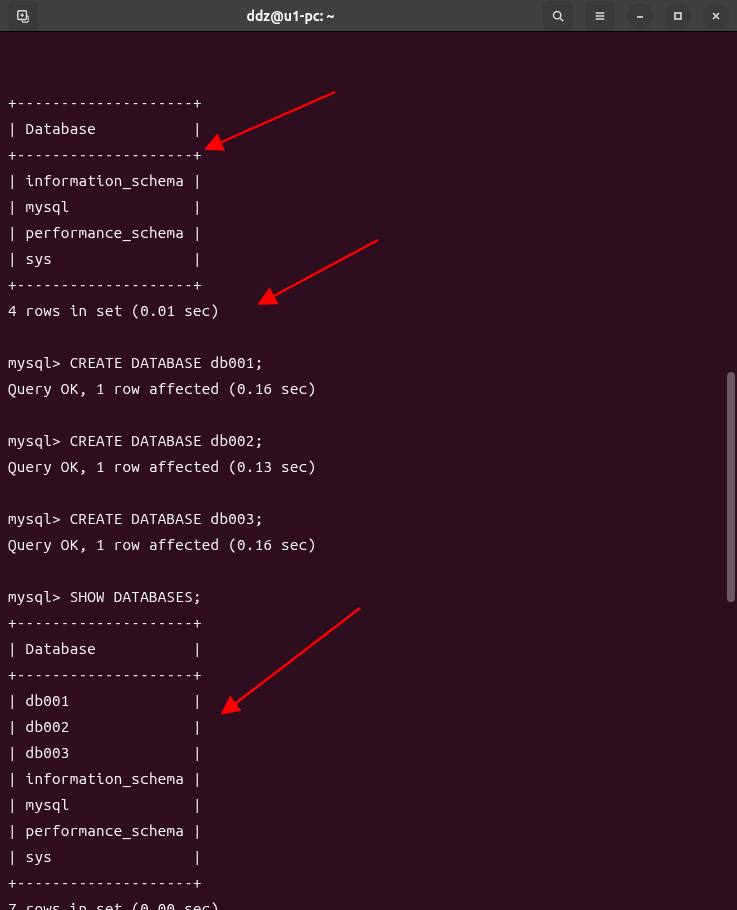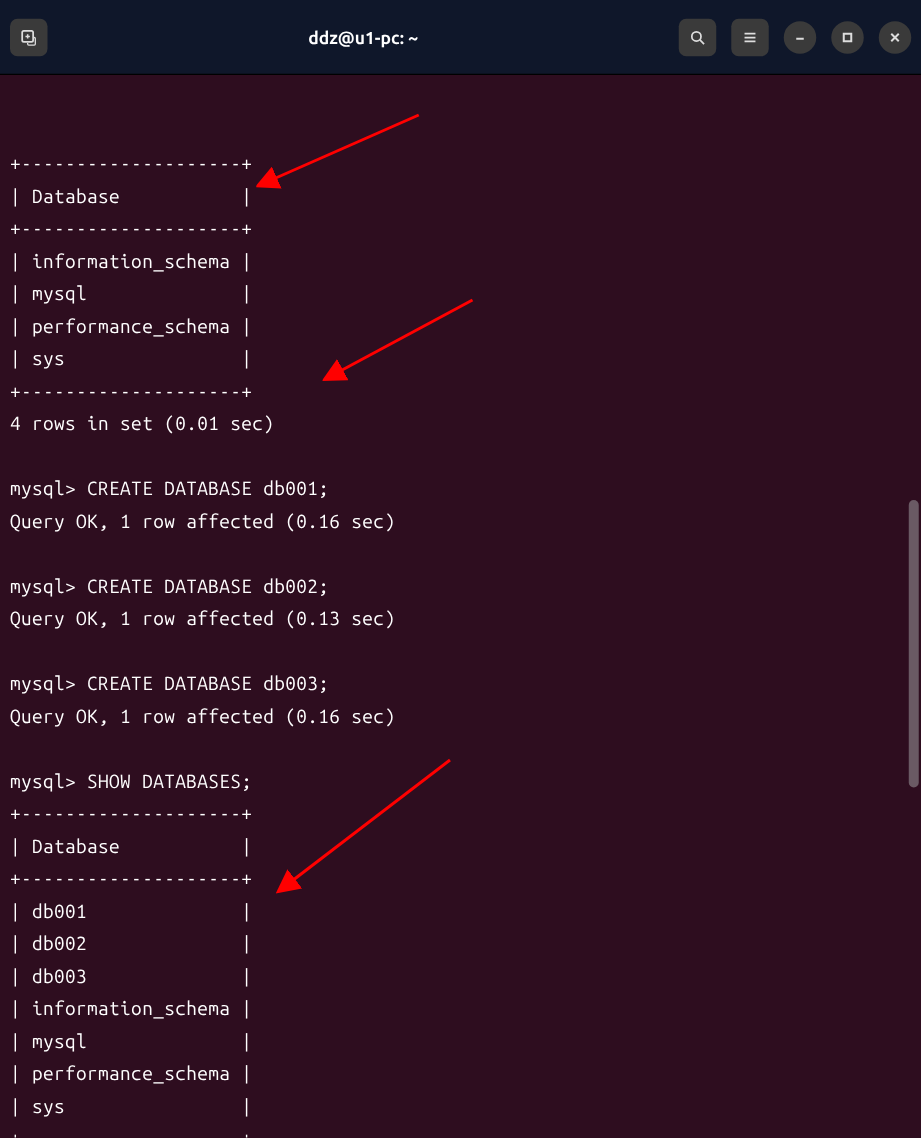--- a/index.html
+++ b/index.html
@@ -6,22 +6,22 @@
     body {
       background: #2e0d1f;
       font-family: 'Ubuntu Mono', 'DejaVu Sans Mono', Consolas, monospace;
       color: #ffffff;
       width: 737px;
       height: 910px;
       overflow: hidden;
       position: relative;
     }
     .titlebar {
-      height: 60px;
-      background: #0f172a;
+      height: 32px;
+      background: #404040;
       display: flex;
       align-items: center;
       padding: 0 8px;
       gap: 8px;
       border-bottom: 1px solid #000;
     }
     .title-left {
       display: flex;
       align-items: center;
       gap: 8px;

